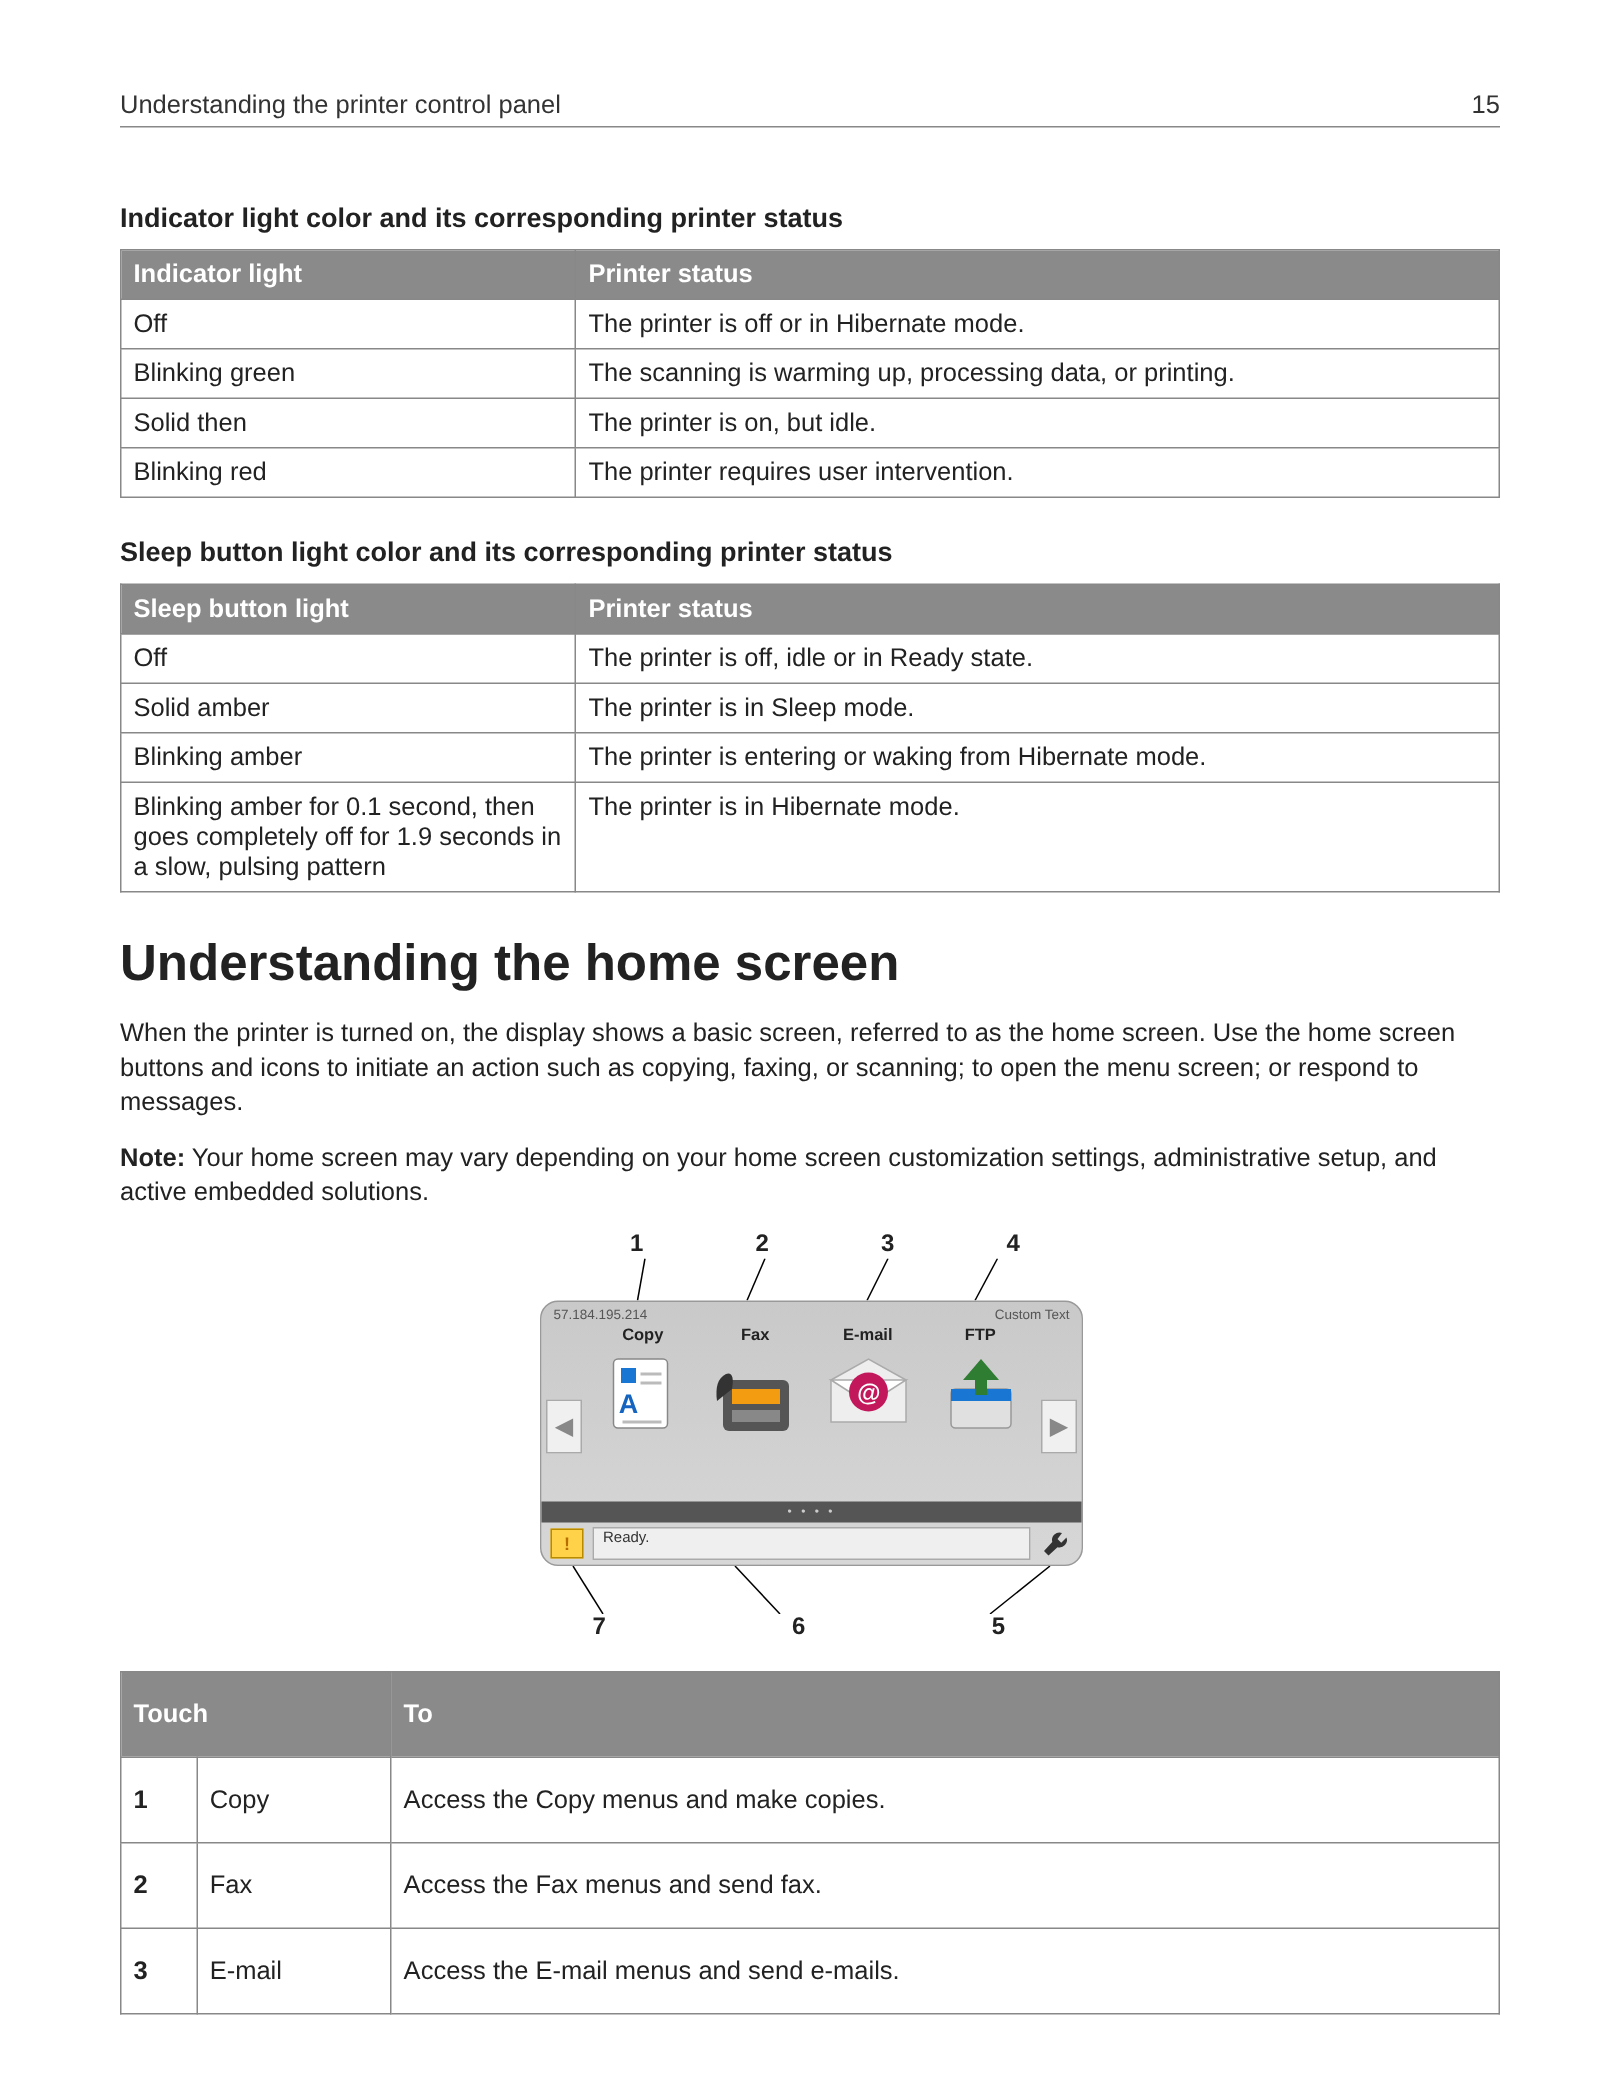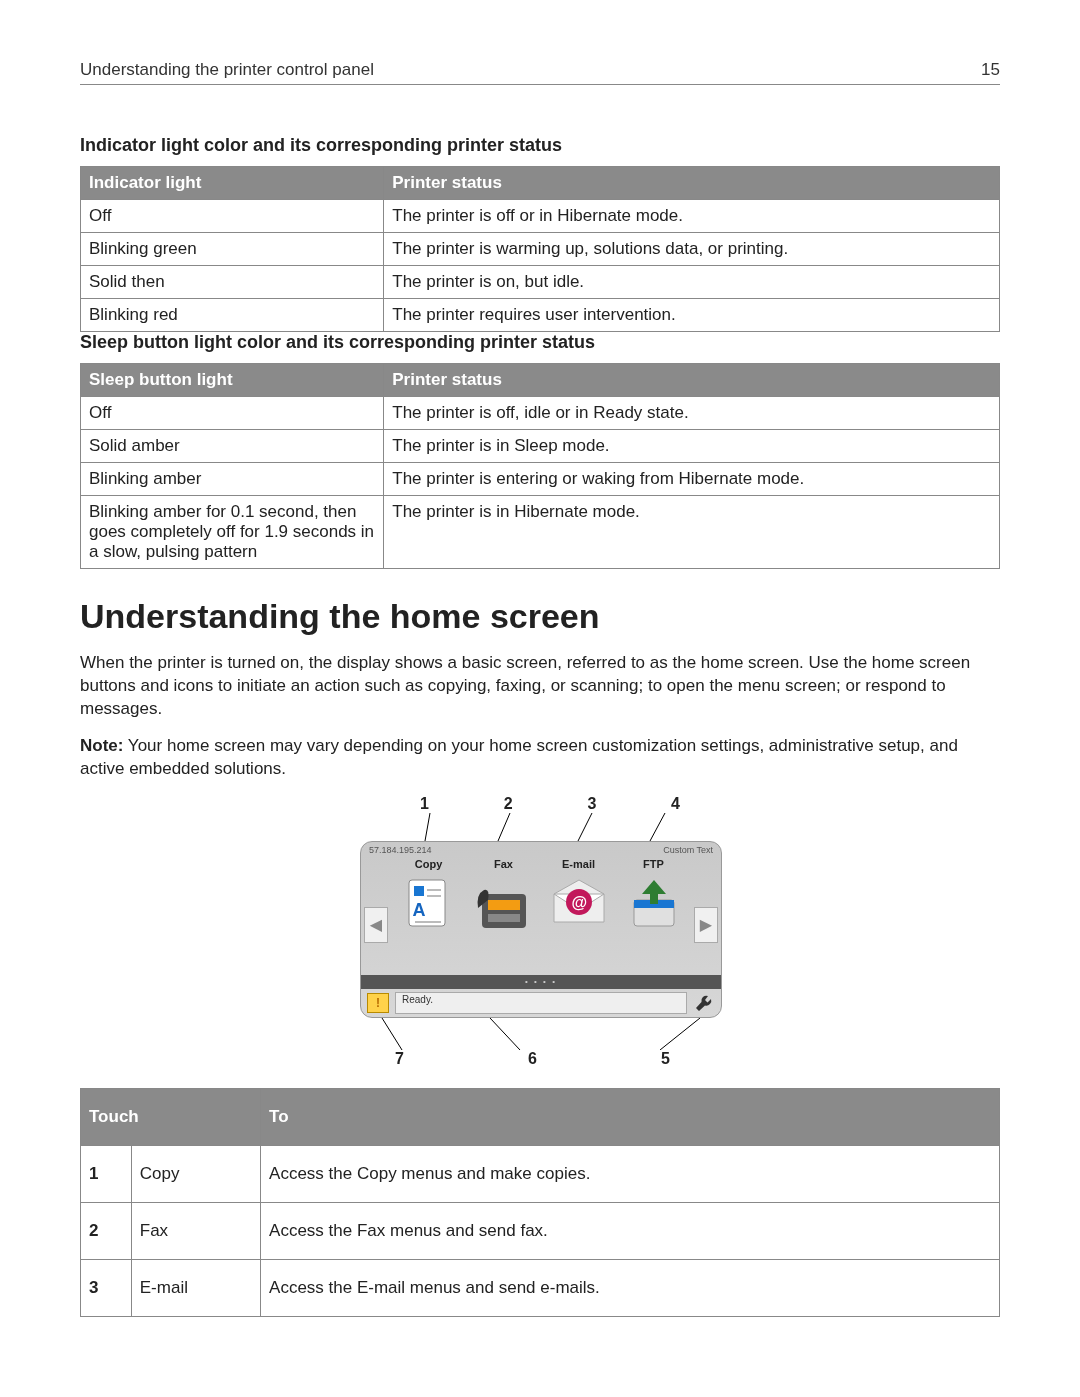--- a/index.html
+++ b/index.html
@@ -22,20 +22,21 @@
     color: #333;
   }
   h4.sub {
     font-size: 18px;
     font-weight: bold;
     margin: 0 0 10px 0;
   }
   table.data {
     width: 100%;
     border-collapse: collapse;
+    margin-bottom: 26px;
     font-size: 17px;
   }
   table.data th, table.data td {
     border: 1px solid #888;
     padding: 6px 8px;
     text-align: left;
     vertical-align: top;
   }
   table.data th {
     background: #8a8a8a;
@@ -141,21 +142,21 @@
       <tr>
     <th class="col-a">Indicator light</th>
     <th class="col-b">Printer status</th>
   </tr>
   <tr>
         <td>Off</td>
         <td>The printer is off or in Hibernate mode.</td>
       </tr>
   <tr>
         <td>Blinking green</td>
-        <td>The printer is warming up, solutions data, or printing.</td>
+        <td>The scanning is warming up, processing data, or printing.</td>
       </tr>
   <tr>
         <td>Solid then</td>
         <td>The printer is on, but idle.</td>
       </tr>
   <tr>
         <td>Blinking red</td>
         <td>The printer requires user intervention.</td>
       </tr>
 </tbody>

